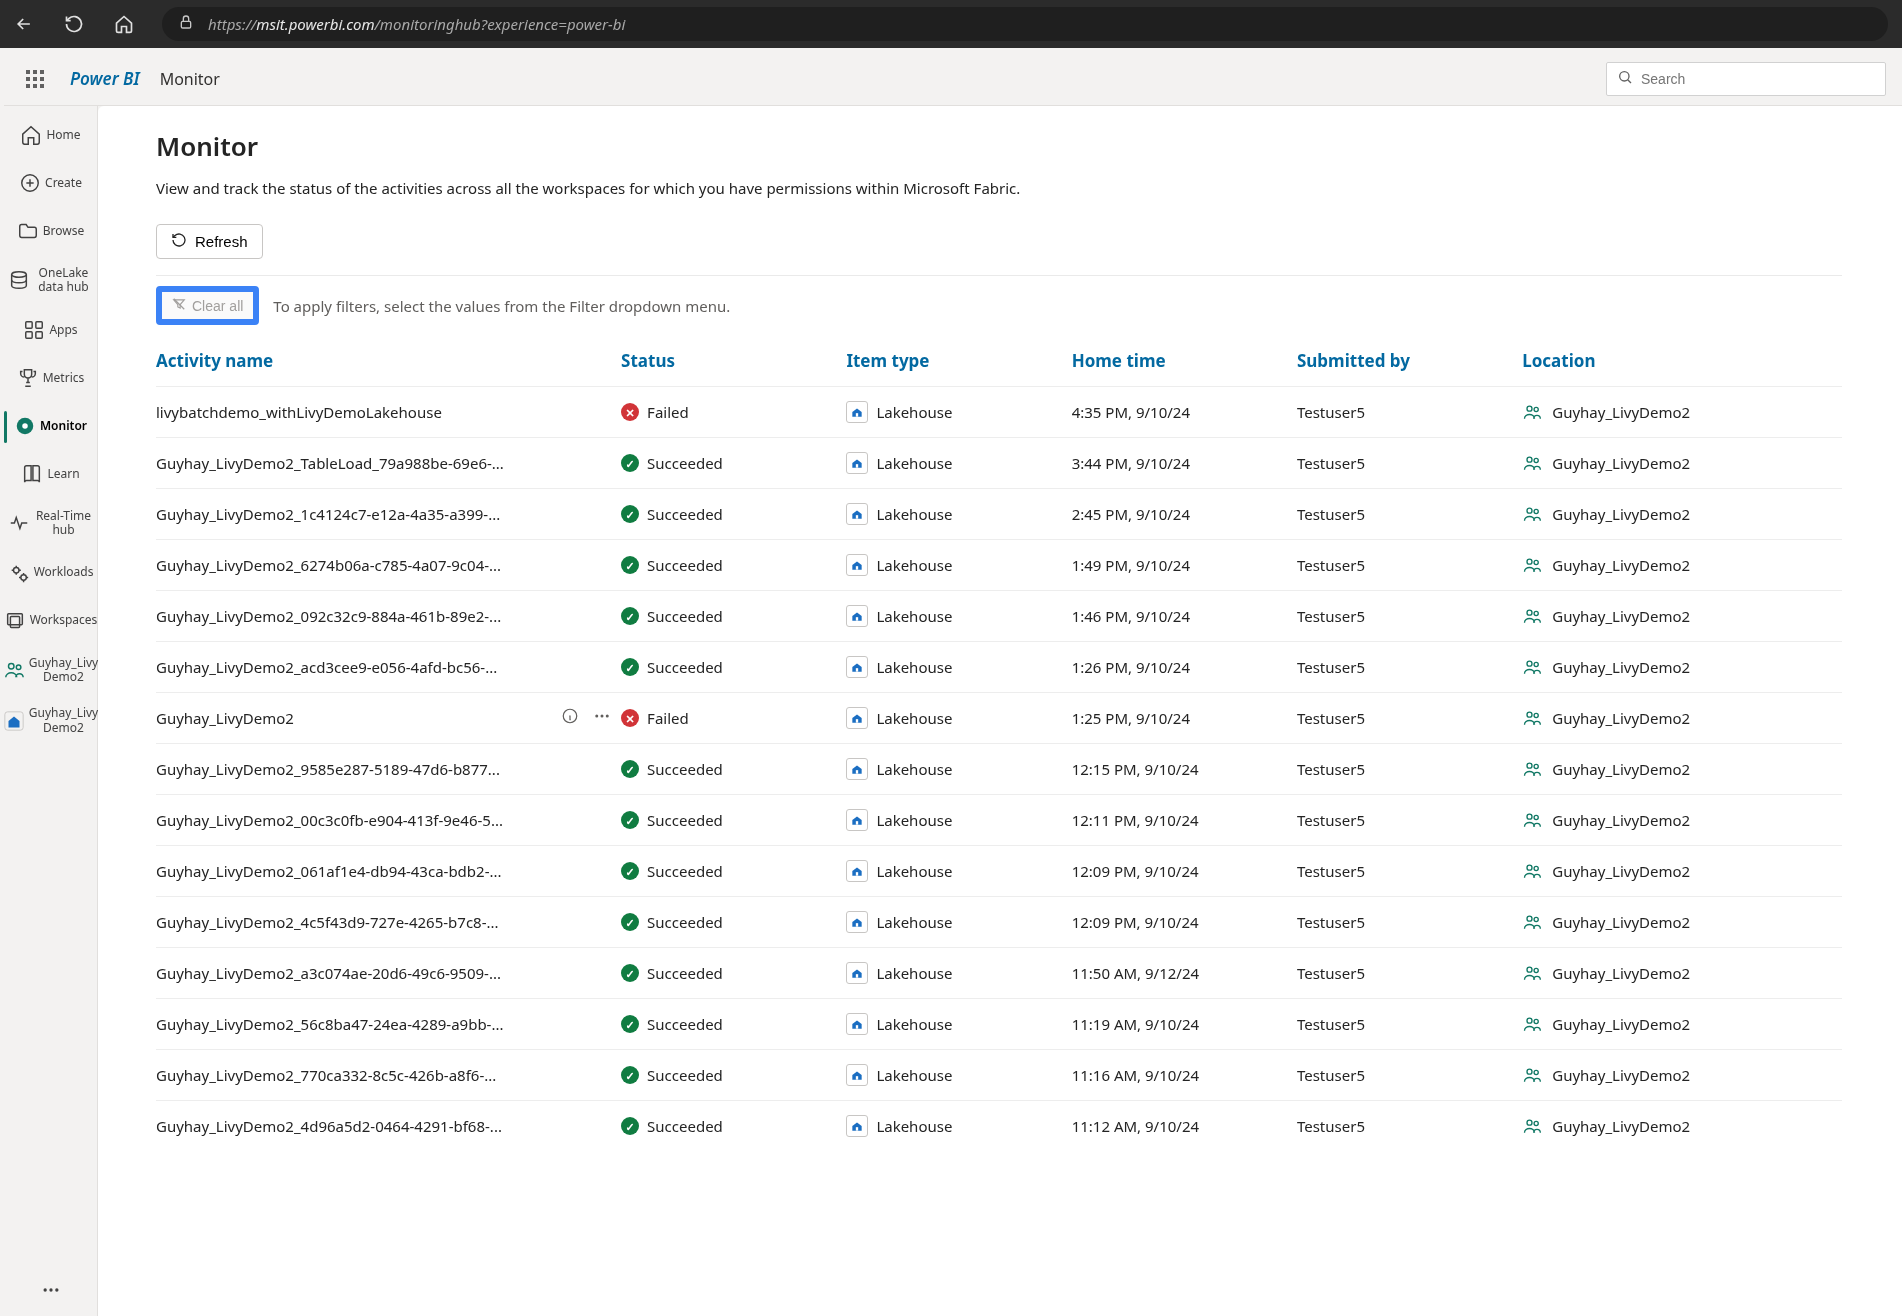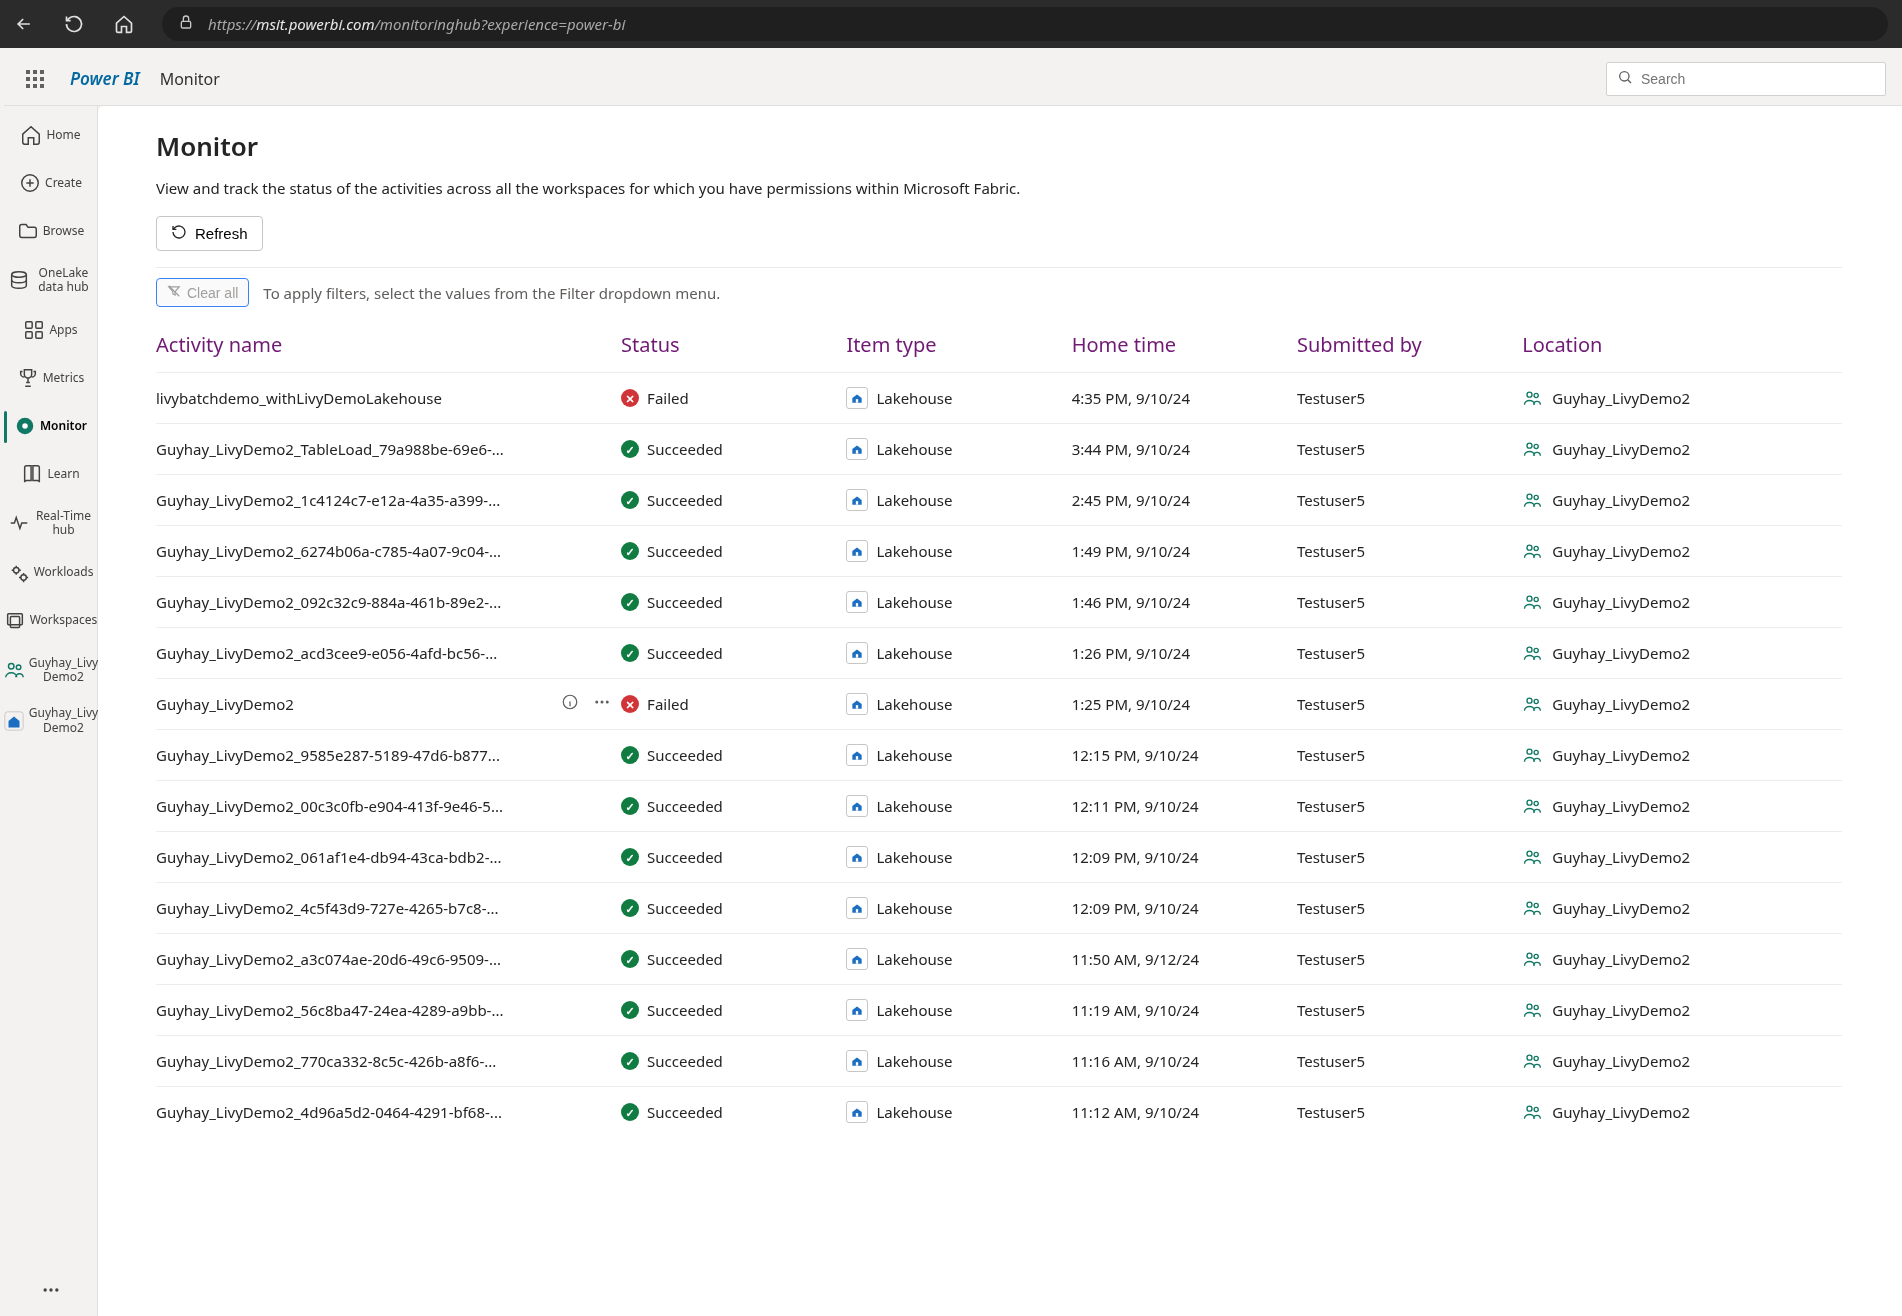--- a/index.html
+++ b/index.html
@@ -105,41 +105,41 @@
   
   .main {
     flex:1; background:#fff;
     padding: 22px 0 0 0;
     min-width:0;
     overflow:auto;
     border-top-left-radius: 6px;
   }
   .main-inner { padding: 0 60px 0 58px; }
   h1.page-title { font-size:26px; font-weight:600; margin-bottom:14px;}
-  .page-sub { font-size:15px; color:#242424; margin-bottom:18px;}
+  .page-sub { font-size:15px; color:#242424; margin-bottom:26px;}
   .refresh-btn {
     display:inline-flex; align-items:center; gap:8px;
     border:1px solid #c8c6c4; background:#fff;
     padding:7px 14px; border-radius:4px;
     font-size:15px; cursor:pointer;
     margin-bottom:16px;
   }
   .toolbar-divider{ border-top:1px solid #eaeaea; margin-bottom:10px;}
   .filter-row{ display:flex; align-items:center; gap:14px; margin-bottom:10px;}
   .clearall{
     display:inline-flex; align-items:center; gap:6px;
-    border:1px solid #3b82f6; background:#fafafa;
+    border:6px solid #3b82f6; background:#fafafa;
     color:#a19f9d; padding:5px 10px; border-radius:4px; font-size:14px;
     cursor:not-allowed;
   }
   .filter-hint{ color:#605e5c; font-size:15px;}
 
   
   table { width:100%; border-collapse:collapse; table-layout:fixed;}
-  th { text-align:left; font-weight:400; font-size:20px; padding:14px 10px 14px 0; color:#701a75;}
+  th { text-align:left; font-weight:700; font-size:17px; padding:14px 10px 14px 0; color:#0369a1;}
   tbody tr { border-top:1px solid #ededed; }
   td { padding:14px 10px 14px 0; font-size:15px; color:#242424; vertical-align:middle; white-space:nowrap; overflow:hidden; text-overflow:ellipsis;}
   .col-activity{ width:320px;}
   .col-status{ width:155px;}
   .col-item{ width:155px;}
   .col-start{ width:155px;}
   .col-sub{ width:155px;}
   .col-loc{ width:220px;}
 
   .activity-cell{ display:flex; align-items:center; gap:8px;}

